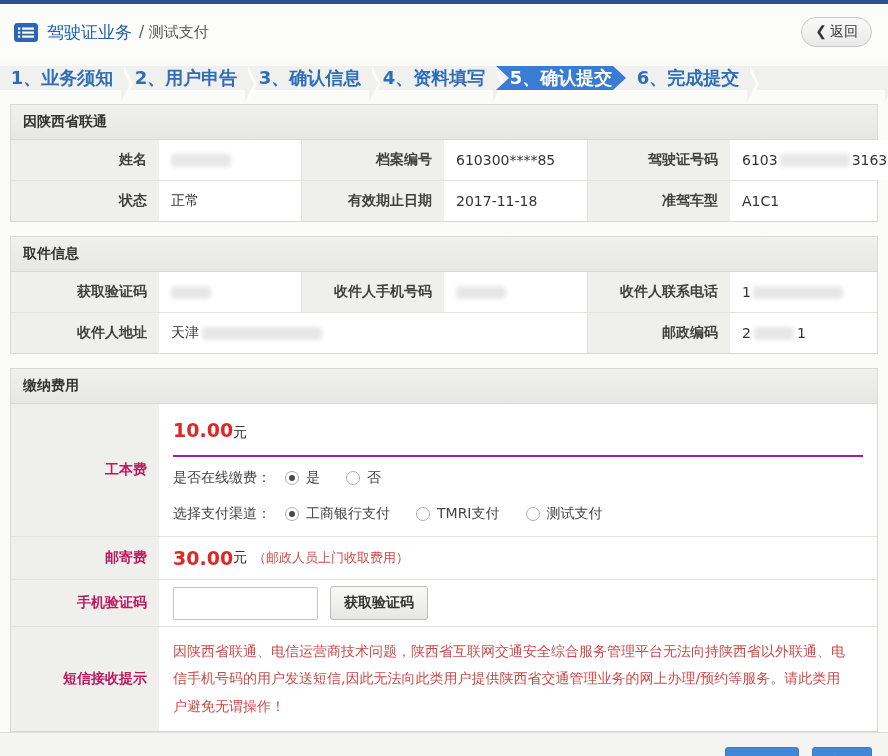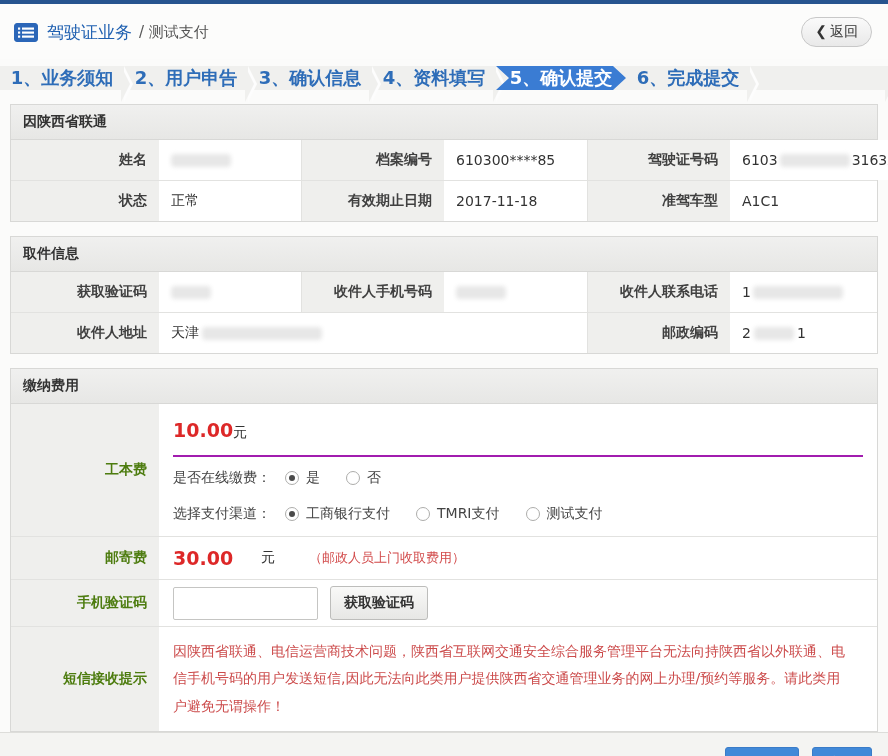--- a/index.html
+++ b/index.html
@@ -67,36 +67,36 @@
   .cell.value { background: #fff; color: #333; }
   .span3 { grid-column: 2 / 5; }
 
   .redact { display: inline-block; height: 13px; background: #e7e7e7; border-radius: 4px; filter: blur(2px); vertical-align: middle; }
   .redact.w60 { width: 60px; } .redact.w40 { width: 40px; } .redact.w90 { width: 90px; }
   .redact.w120 { width: 120px; } .redact.w70 { width: 70px; } .redact.w50 { width: 50px; }
 
   
   .ptable .prow { display: grid; grid-template-columns: 148px 1fr; }
   .ptable .prow + .prow { border-top: 1px solid #e2e2e0; }
-  .ptable .plabel { background: #efefed; display: flex; align-items: center; justify-content: flex-end; text-align: right; font-weight: bold; color: #4d7c0f; padding: 10px 12px; }
+  .ptable .plabel { background: #efefed; display: flex; align-items: center; justify-content: flex-end; text-align: right; font-weight: bold; color: #be185d; padding: 10px 12px; }
   .ptable .pvalue { background: #fff; padding: 0 14px; }
 
   .fee-line { padding: 15px 0 13px 0; border-bottom: 2px solid #a21caf; }
   .amount { color: #dd2828; font-size: 19px; font-weight: bold; }
   .unit { color: #333; font-size: 14px; }
   .fee-note { color: #d24a4a; font-size: 13px; margin-left: 6px; }
   .radio-line { display: flex; align-items: center; padding: 9px 0; color: #444; }
   .radio-line .q { margin-right: 14px; }
   .radio-opt { display: inline-flex; align-items: center; margin-right: 26px; cursor: pointer; }
   .radio-dot { width: 14px; height: 14px; border: 1px solid #adadab; border-radius: 50%; background: #fff; margin-right: 7px; position: relative; flex: 0 0 auto; }
   .radio-opt.checked .radio-dot::after {
     content: ""; position: absolute; left: 3px; top: 3px; width: 6px; height: 6px;
     border-radius: 50%; background: #4a4a4a;
   }
-  .postage-line { padding: 10px 0; display: flex; align-items: center; gap: 28px; }
+  .postage-line { padding: 10px 0; display: flex; align-items: center; }
   .captcha-line { padding: 6px 0; display: flex; align-items: center; }
   .captcha-input { width: 145px; height: 33px; border: 1px solid #c5c5c3; border-radius: 2px; padding: 0 8px; font-size: 14px; font-family: inherit; background: #fff; }
   .captcha-btn {
     margin-left: 12px; background: linear-gradient(#f9f9f8, #e7e7e5);
     border: 1px solid #bdbdbb; border-radius: 3px; padding: 7px 13px;
     font-size: 14px; font-weight: bold; color: #333; cursor: pointer; font-family: inherit;
   }
   .sms-text { padding: 11px 14px 11px 0; color: #cc4b4b; font-size: 14px; line-height: 1.95; }
 
   

